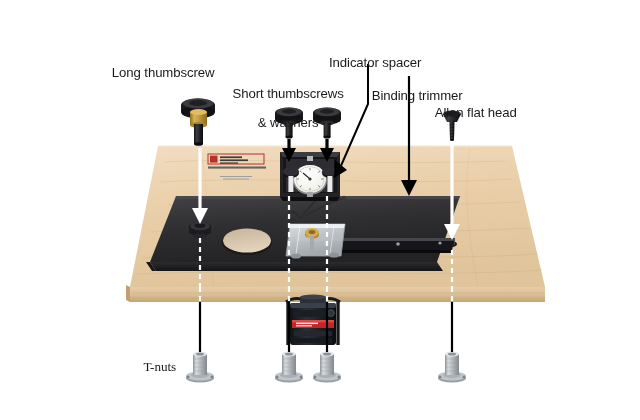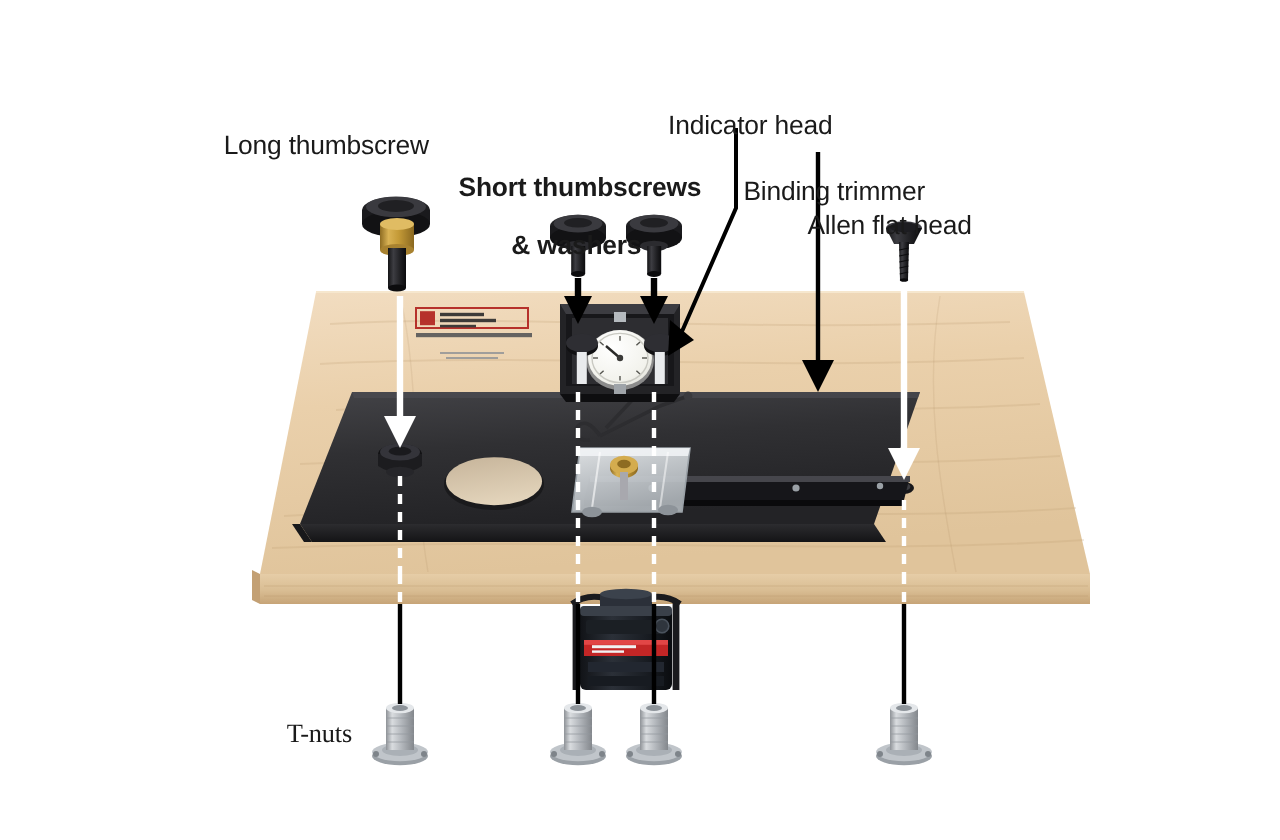--- a/index.html
+++ b/index.html
@@ -424,34 +424,34 @@
 
     <g>
       <line x1="180" y1="356" x2="188" y2="356" stroke="#000000" stroke-width="0"></line>
     </g>
   </svg>
 
   <div class="lbl c" style="left:78px; top:51px; width:156px;">
     <span>Long thumbscrew</span><br>
   </div>
 
-  <div class="lbl c" style="left:215px; top:72px; width:132px;font-weight:bold;">
+  <div class="lbl c" style="left:215px; top:72px; width:132px;">
     <span>Short thumbscrews</span><br>
     <span>&amp; washers</span>
   </div>
 
   <div class="lbl c" style="left:307px; top:41px; width:122px;">
-    <span>Indicator head</span>
+    <span>Indicator spacer</span>
   </div>
 
   <div class="lbl c" style="left:348px; top:74px; width:124px;">
     <span>Binding trimmer</span>
   </div>
 
-  <div class="lbl c" style="left:380px; top:91px; width:116px;">
+  <div class="lbl c" style="left:411px; top:91px; width:116px;">
     <span>Allen flat head</span>
   </div>
 
   <div class="lbl r" style="left:96px; top:345px; width:80px;">
     <span>T-nuts</span>
   </div>
 
 </div>
 
 </body></html>

